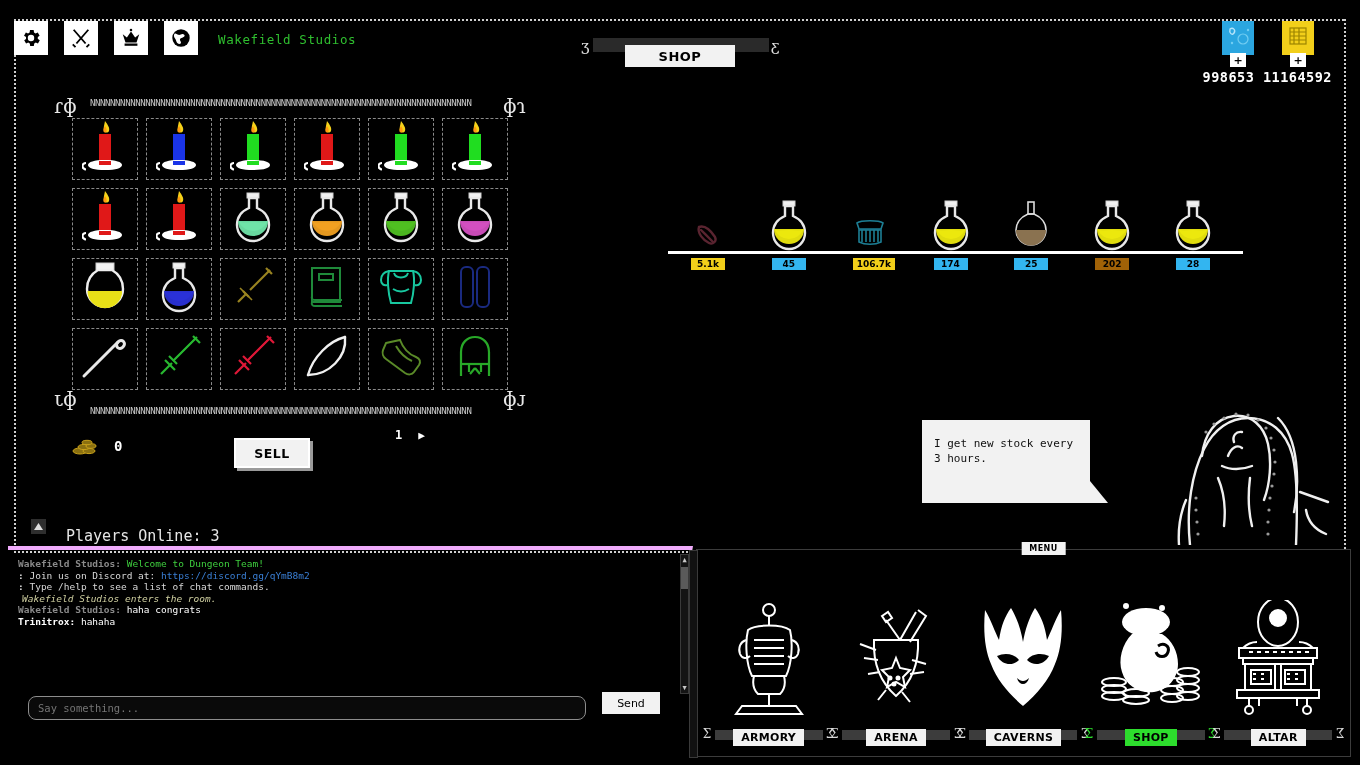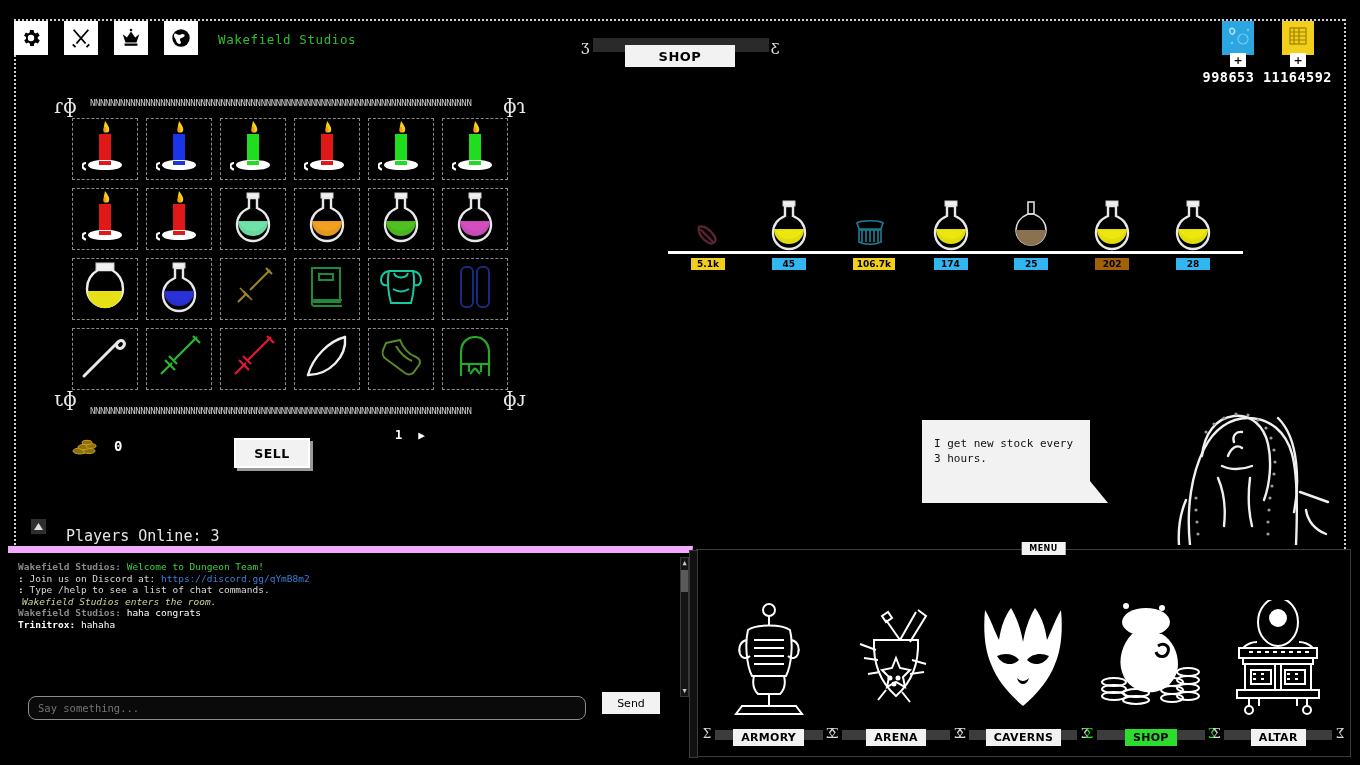--- a/index.html
+++ b/index.html
@@ -137,21 +137,21 @@
   #minicard {
     position: absolute; left: 31px; top: 519px; width: 15px; height: 15px;
     background: #2e2e2e; display: flex; align-items: center; justify-content: center;
     cursor: pointer;
   }
   #players { position: absolute; left: 66px; top: 527px; color: #e6e6e6; font-size: 15px; }
 
   
   #chatpanel {
     position: absolute; left: 8px; top: 546px; width: 685px; height: 211px;
-    border-top: 7px solid #f0abfc; border-right: 1px solid #4a4a4a;
+    border-top: 4px solid #f0abfc; border-right: 1px solid #4a4a4a;
   }
   #chatlog { position: absolute; left: 10px; top: 8px; width: 660px; }
   .cl { font-size: 9.5px; line-height: 11.6px; white-space: nowrap; }
   .cl .who { font-weight: bold; }
   .cl.enter { color: #cfcfa0; font-style: italic; padding-left: 4px; }
   #chatscroll {
     position: absolute; right: 3px; top: 4px; width: 9px; height: 140px;
     background: #141414; border: 1px solid #3a3a3a;
   }
   #chatscroll .thumb { position: absolute; left: 0; right: 0; top: 0; height: 22px; background: #5a5a5a; }

